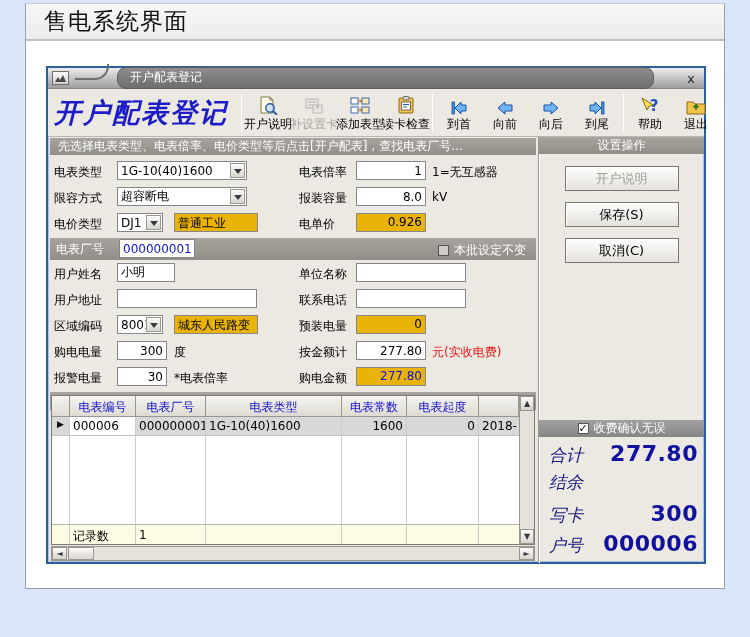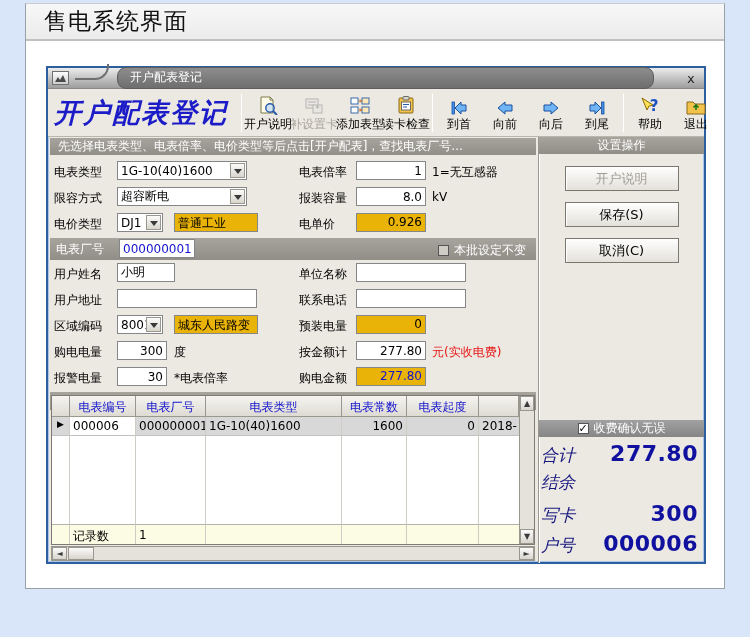--- a/index.html
+++ b/index.html
@@ -146,21 +146,21 @@
   .rp-btn {
     width:114px; height:25px; margin:0 auto; display:flex; align-items:center; justify-content:center;
     background:linear-gradient(#fefefe,#e3e1da); border:1px solid #7a776f;
     box-shadow:1px 1px 0 #fff inset; font-size:13px; color:#000;
   }
   .rp-btn.disabled { color:#a09d95; }
   .confirm-bar {
     height:17px; background:linear-gradient(#a0a0a0,#868686); color:#fff; font-size:12px;
     display:flex; align-items:center; justify-content:center; margin-top:auto;
   }
-  .totals { padding:4px 6px 2px 2px; }
+  .totals { padding:4px 6px 2px 10px; }
   .trow { display:flex; align-items:baseline; height:30px; }
   .tlabel {
     font-family:"DejaVu Serif","Liberation Serif",serif; font-style:italic;
     font-size:17px; color:#15157e; width:52px;
   }
   .tvalue { flex:1; text-align:right; font-weight:bold; font-size:22px; color:#1111a0; letter-spacing:0.5px; }
 
   svg { display:block; }
 </style>
 </head>

